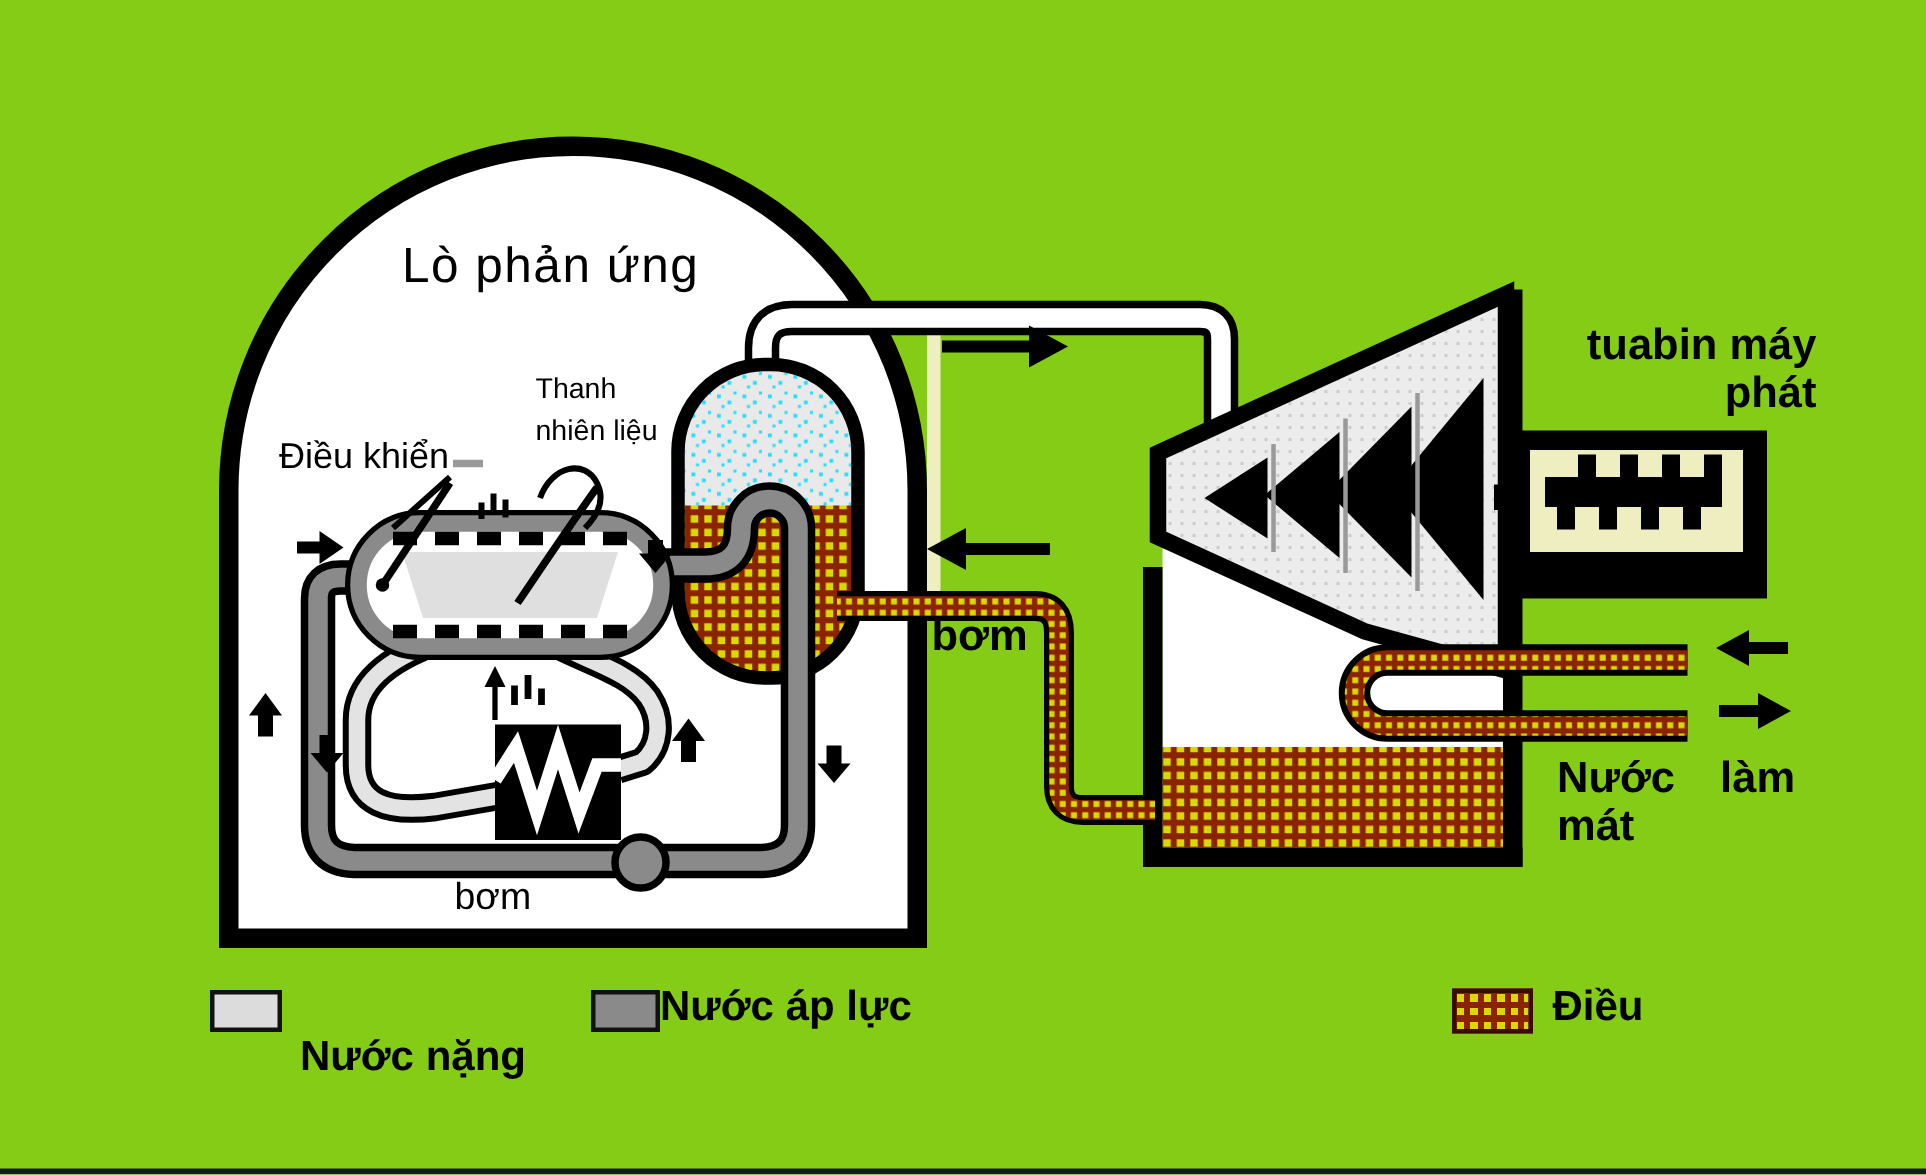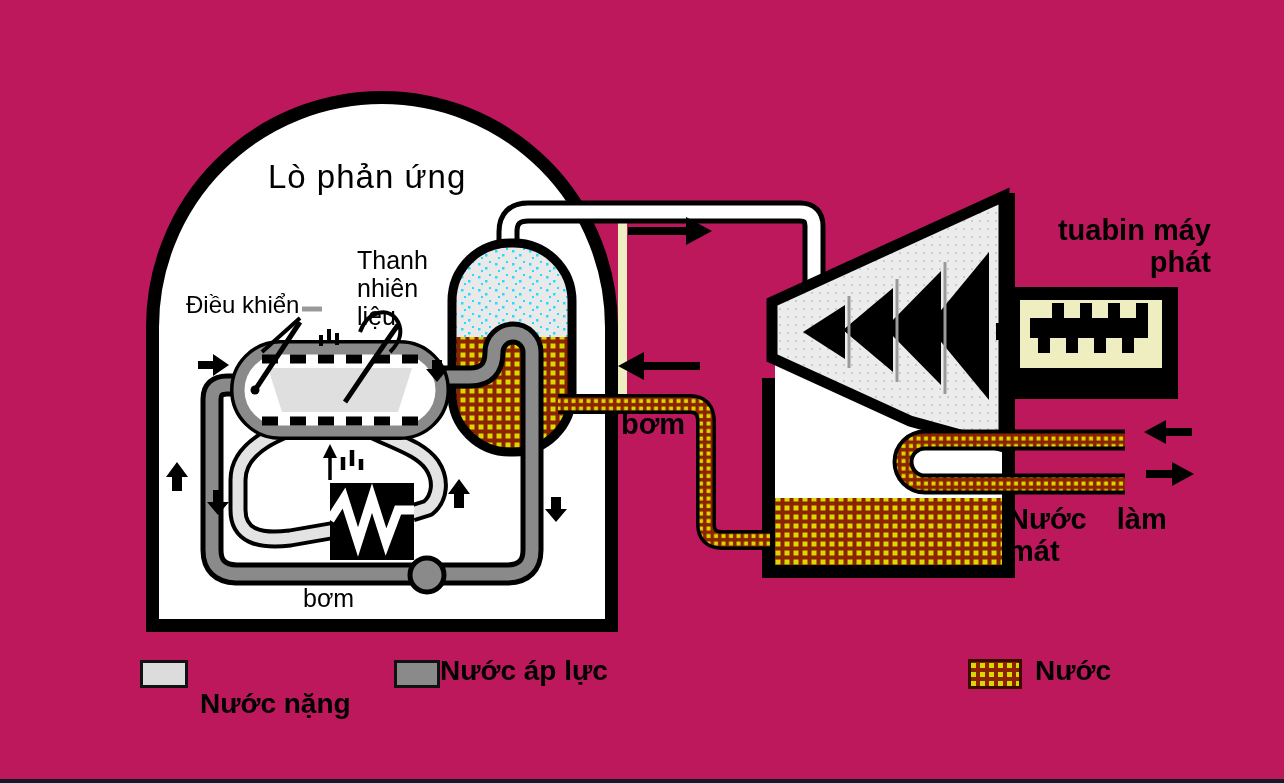--- a/index.html
+++ b/index.html
@@ -1,39 +1,39 @@
 <!DOCTYPE html>
 <html><head>
 <meta charset="utf-8">
 <style>
   html,body{margin:0;padding:0;}
   #stage{
     position:relative; width:1284px; height:783px; overflow:hidden;
-    background:#be185d;
+    background:#84cc16;
     font-family:"Liberation Sans","DejaVu Sans",sans-serif;
     color:#000;
   }
   .abs{position:absolute;}
   
   #dome{
     left:146px; top:91px; width:472px; height:541px;
     background:#FFFFFF; border:13px solid #000;
     border-radius:236px 236px 0 0; box-sizing:border-box;
   }
   #cream-strip{ left:618px; top:215px; width:9px; height:187px; background:#EEEEC0; }
   #svg-layer{ left:0; top:0; width:1284px; height:783px; }
   
   .lbl{ position:absolute; white-space:pre-line; }
   #title-lbl{ left:268px; top:158px; font-size:33px; letter-spacing:1px; }
   #control-lbl{ left:166px; top:291px; font-size:24px;margin-left:20px; }
-  #fuel-lbl{ left:357px; top:246px; width:98px; font-size:25px; line-height:28px; }
+  #fuel-lbl{ left:357px; top:246px; width:98px; font-size:19px; line-height:28px; }
   #pump1-lbl{ left:303px; top:584px; font-size:25px; }
   #pump2-lbl{ left:621px; top:408px; font-size:29px; font-weight:bold; }
   #turbgen-lbl{ left:1025px; top:214px; width:186px; font-size:29px; font-weight:bold; line-height:32px;text-align:right; }
-  #cooling-lbl{ left:1008px; top:503px; width:184px; font-size:29px; font-weight:bold; line-height:32px; word-spacing:22px; }
+  #cooling-lbl{ left:1038px; top:503px; width:184px; font-size:29px; font-weight:bold; line-height:32px; word-spacing:22px; }
   
   .legend-lbl{ font-size:28px; font-weight:bold; }
   #legend1-lbl{ left:200px; top:655px;margin-top:33px; }
   #legend2-lbl{ left:440px; top:655px; }
   #legend3-lbl{ left:1035px; top:655px; }
   .swatch{ position:absolute; box-sizing:border-box; }
   #swatch-heavy{ left:140px; top:660px; width:48px; height:28px; background:#DCDCDC; border:3px solid #111; }
   #swatch-press{ left:394px; top:660px; width:46px; height:28px; background:#8A8A8A; border:3px solid #111; }
   #swatch-water{ left:968px; top:659px; width:54px; height:30px; border:3px solid #3A0C00;
     background-color:#8B2300;
@@ -206,16 +206,16 @@
   <div id="pump1-lbl" class="lbl">bơm</div>
   <div id="pump2-lbl" class="lbl">bơm</div>
   <div id="turbgen-lbl" class="lbl">tuabin máy phát</div>
   <div id="cooling-lbl" class="lbl">Nước làm mát</div>
 
   <div class="swatch" id="swatch-heavy"></div>
   <div class="lbl legend-lbl" id="legend1-lbl">Nước nặng</div>
   <div class="swatch" id="swatch-press"></div>
   <div class="lbl legend-lbl" id="legend2-lbl">Nước áp lực</div>
   <div class="swatch" id="swatch-water"></div>
-  <div class="lbl legend-lbl" id="legend3-lbl">Nước</div>
+  <div class="lbl legend-lbl" id="legend3-lbl">Điều</div>
 
   <div id="bottom-strip" class="abs"></div>
 </div>
 
 </body></html>

